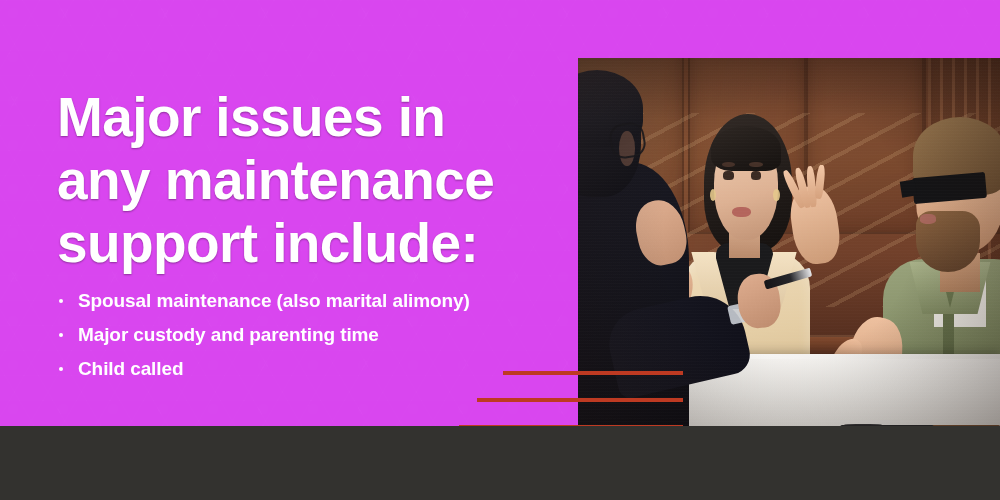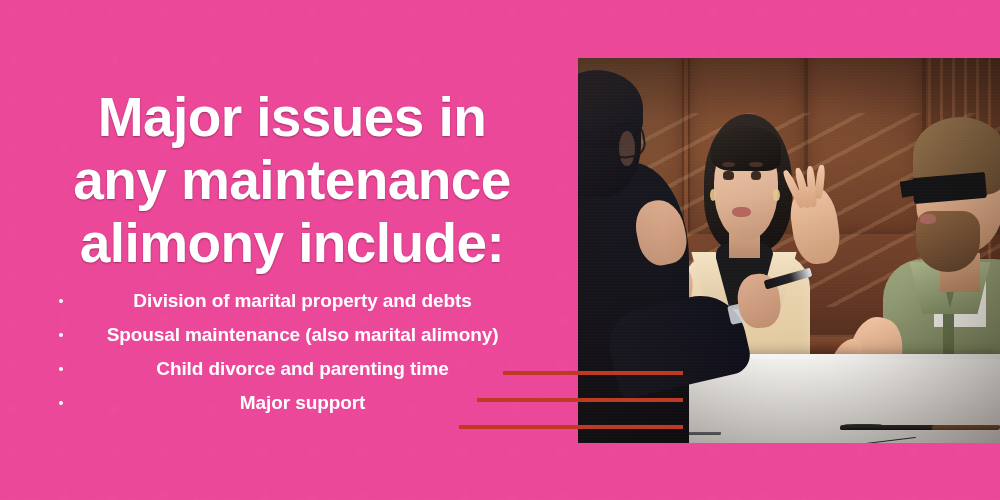--- a/index.html
+++ b/index.html
@@ -7,24 +7,23 @@
   html,body { width:1000px; height:500px; overflow:hidden; }
   body {
     font-family:"Liberation Sans", sans-serif;
     background:#33322f;
     position:relative;
   }
 
   
   #banner {
     position:absolute; inset:0;
-    width:1000px; height:500px;
-    background-color:#ec4899;
+    width:1000px; height:426px;
+    background-color:#d946ef;
     overflow:hidden;
-    text-align:center;
   }
 
   
   #texture {
     position:absolute; inset:0;
     opacity:.55;
     background-image:
       repeating-linear-gradient(60deg, rgba(255,255,255,.016) 0 1px, transparent 1px 29px),
       repeating-linear-gradient(-60deg, rgba(255,255,255,.016) 0 1px, transparent 1px 29px),
       repeating-linear-gradient(0deg, rgba(255,255,255,.013) 0 1px, transparent 1px 25px),
@@ -477,29 +476,28 @@
 <body>
 
 <div id="banner">
 
   <div id="texture"></div>
 
   <div id="text-col">
     <h1 id="headline">
       <span class="hl">Major issues in</span>
       <span class="hl">any maintenance</span>
-      <span class="hl">alimony include:</span>
+      <span class="hl">support include:</span>
     </h1>
   </div>
 
   <ul id="bullets">
-    <li>Division of marital property and debts</li>
     <li>Spousal maintenance (also marital alimony)</li>
-    <li>Child divorce and parenting time</li>
-    <li>Major support</li>
+    <li>Major custody and parenting time</li>
+    <li>Child called</li>
   </ul>
 
   <div class="accent-line" id="accent-1"></div>
   <div class="accent-line" id="accent-2"></div>
   <div class="accent-line" id="accent-3"></div>
 
   <div id="photo">
     <div id="photo-inner">
 
       <div class="wall">

